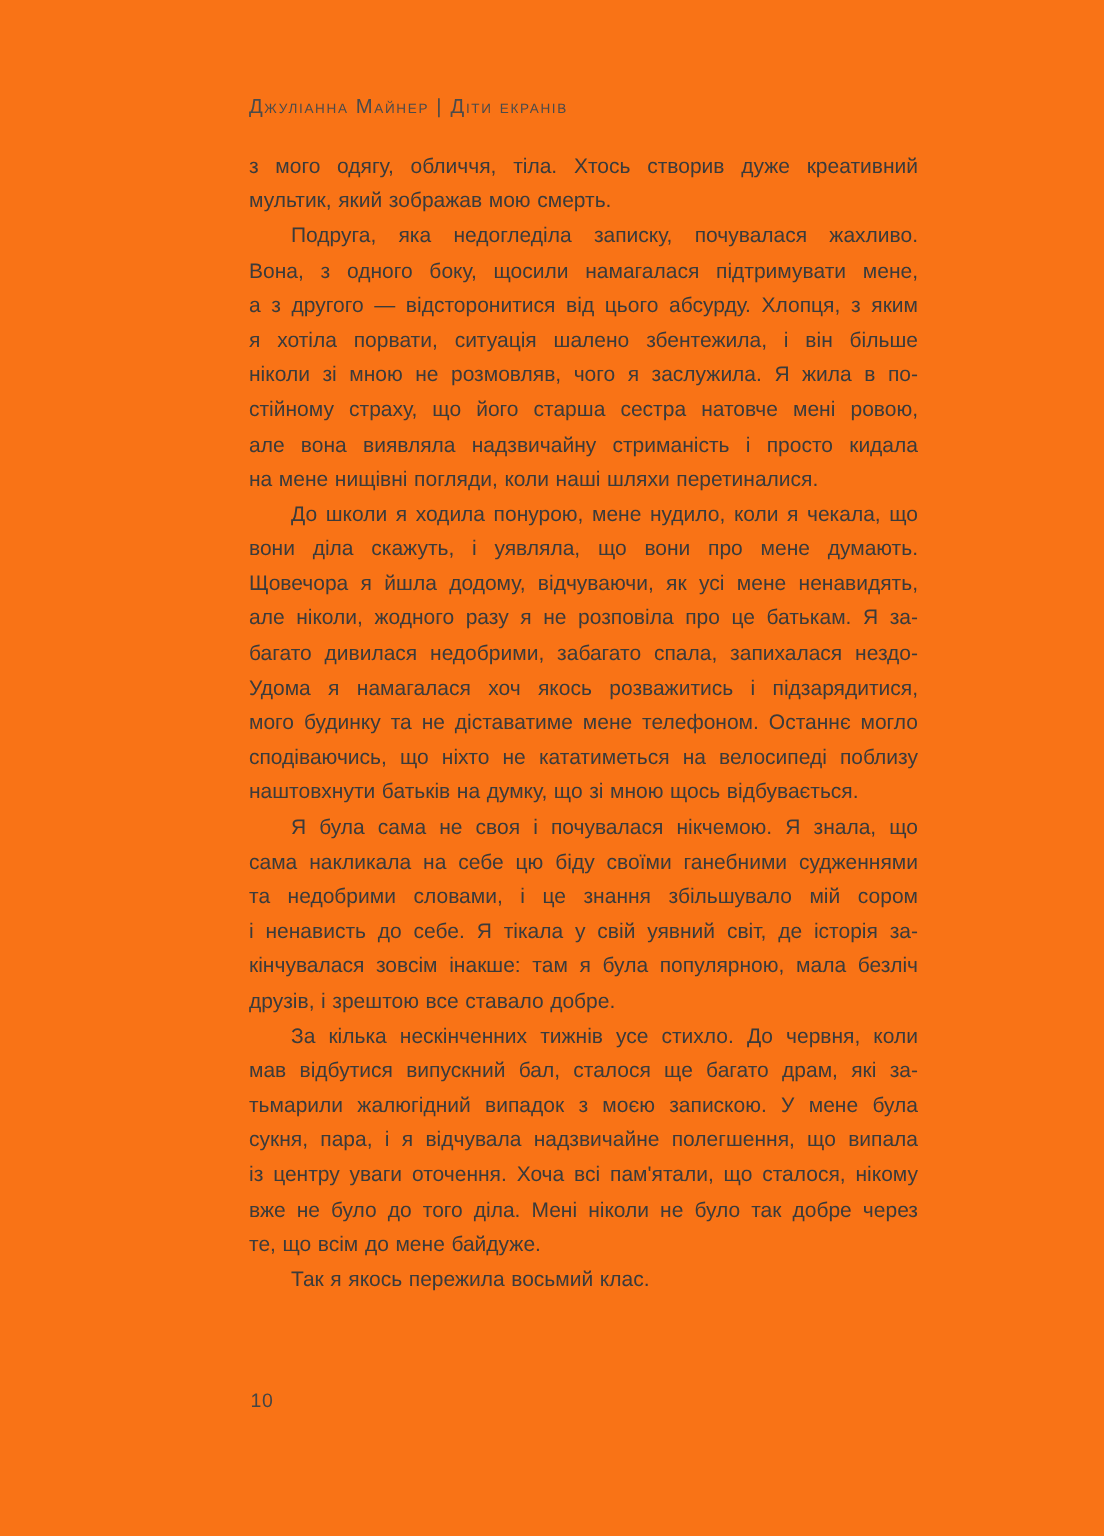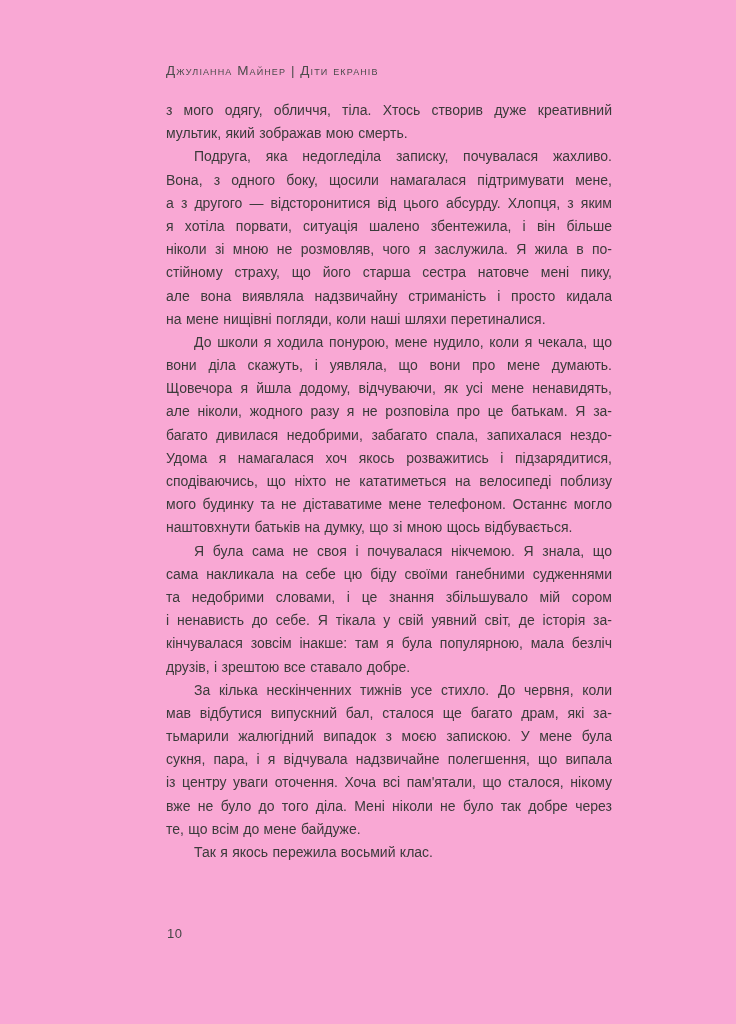--- a/index.html
+++ b/index.html
@@ -4,21 +4,21 @@
 <style>
   html, body {
     margin: 0;
     padding: 0;
     background: #ffffff;
   }
   .page {
     position: relative;
     width: 736px;
     height: 1024px;
-    background: #f9a8d4;
+    background: #f97316;
     overflow: hidden;
     font-family: "Liberation Sans", sans-serif;
   }
   .running-header {
     position: absolute;
     left: 166px;
     top: 63px;
     font-size: 13.5px;
     color: #4b4b4b;
     font-variant: small-caps;
@@ -64,31 +64,31 @@
   <div class="running-header">Джуліанна Майнер | Діти екранів</div>
 
   <div class="body-text">
       <div class="line">з мого одягу, обличчя, тіла. Хтось створив дуже креативний</div>
       <div class="line last">мультик, який зображав мою смерть.</div>
       <div class="line indent">Подруга, яка недогледіла записку, почувалася жахливо.</div>
       <div class="line">Вона, з одного боку, щосили намагалася підтримувати мене,</div>
       <div class="line">а з другого — відсторонитися від цього абсурду. Хлопця, з яким</div>
       <div class="line">я хотіла порвати, ситуація шалено збентежила, і він більше</div>
       <div class="line">ніколи зі мною не розмовляв, чого я заслужила. Я жила в по-</div>
-      <div class="line">стійному страху, що його старша сестра натовче мені пику,</div>
+      <div class="line">стійному страху, що його старша сестра натовче мені ровою,</div>
       <div class="line">але вона виявляла надзвичайну стриманість і просто кидала</div>
       <div class="line last">на мене нищівні погляди, коли наші шляхи перетиналися.</div>
       <div class="line indent">До школи я ходила понурою, мене нудило, коли я чекала, що</div>
       <div class="line">вони діла скажуть, і уявляла, що вони про мене думають.</div>
       <div class="line">Щовечора я йшла додому, відчуваючи, як усі мене ненавидять,</div>
       <div class="line">але ніколи, жодного разу я не розповіла про це батькам. Я за-</div>
       <div class="line">багато дивилася недобрими, забагато спала, запихалася нездо-</div>
       <div class="line">Удома я намагалася хоч якось розважитись і підзарядитися,</div>
+      <div class="line">мого будинку та не діставатиме мене телефоном. Останнє могло</div>
       <div class="line">сподіваючись, що ніхто не кататиметься на велосипеді поблизу</div>
-      <div class="line">мого будинку та не діставатиме мене телефоном. Останнє могло</div>
       <div class="line last">наштовхнути батьків на думку, що зі мною щось відбувається.</div>
       <div class="line indent">Я була сама не своя і почувалася нікчемою. Я знала, що</div>
       <div class="line">сама накликала на себе цю біду своїми ганебними судженнями</div>
       <div class="line">та недобрими словами, і це знання збільшувало мій сором</div>
       <div class="line">і ненависть до себе. Я тікала у свій уявний світ, де історія за-</div>
       <div class="line">кінчувалася зовсім інакше: там я була популярною, мала безліч</div>
       <div class="line last">друзів, і зрештою все ставало добре.</div>
       <div class="line indent">За кілька нескінченних тижнів усе стихло. До червня, коли</div>
       <div class="line">мав відбутися випускний бал, сталося ще багато драм, які за-</div>
       <div class="line">тьмарили жалюгідний випадок з моєю запискою. У мене була</div>

